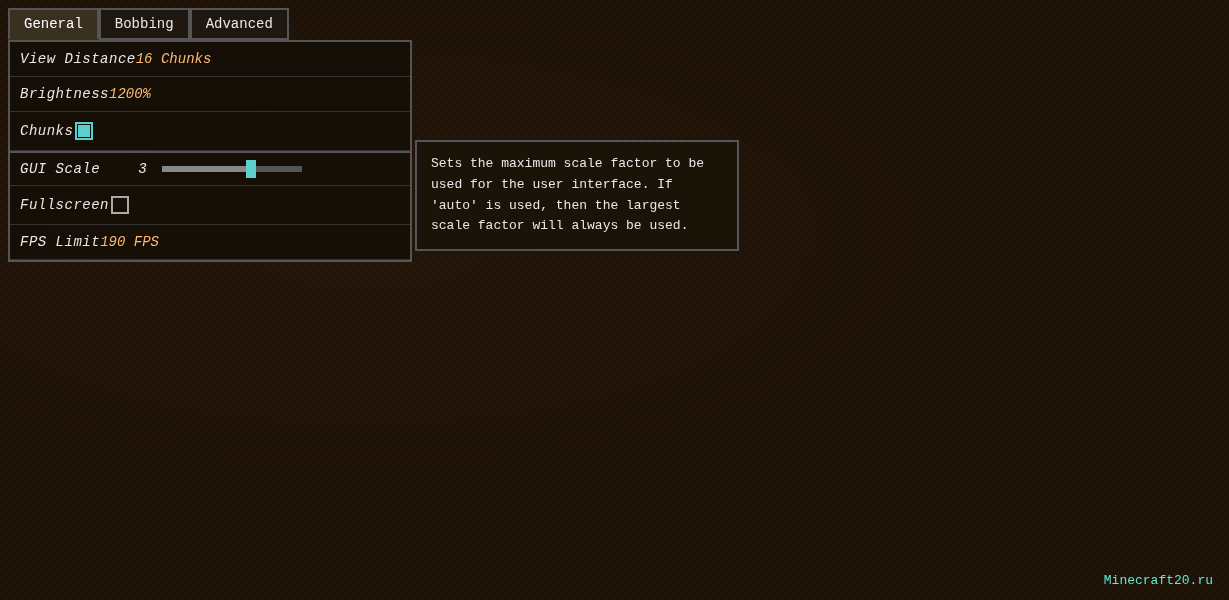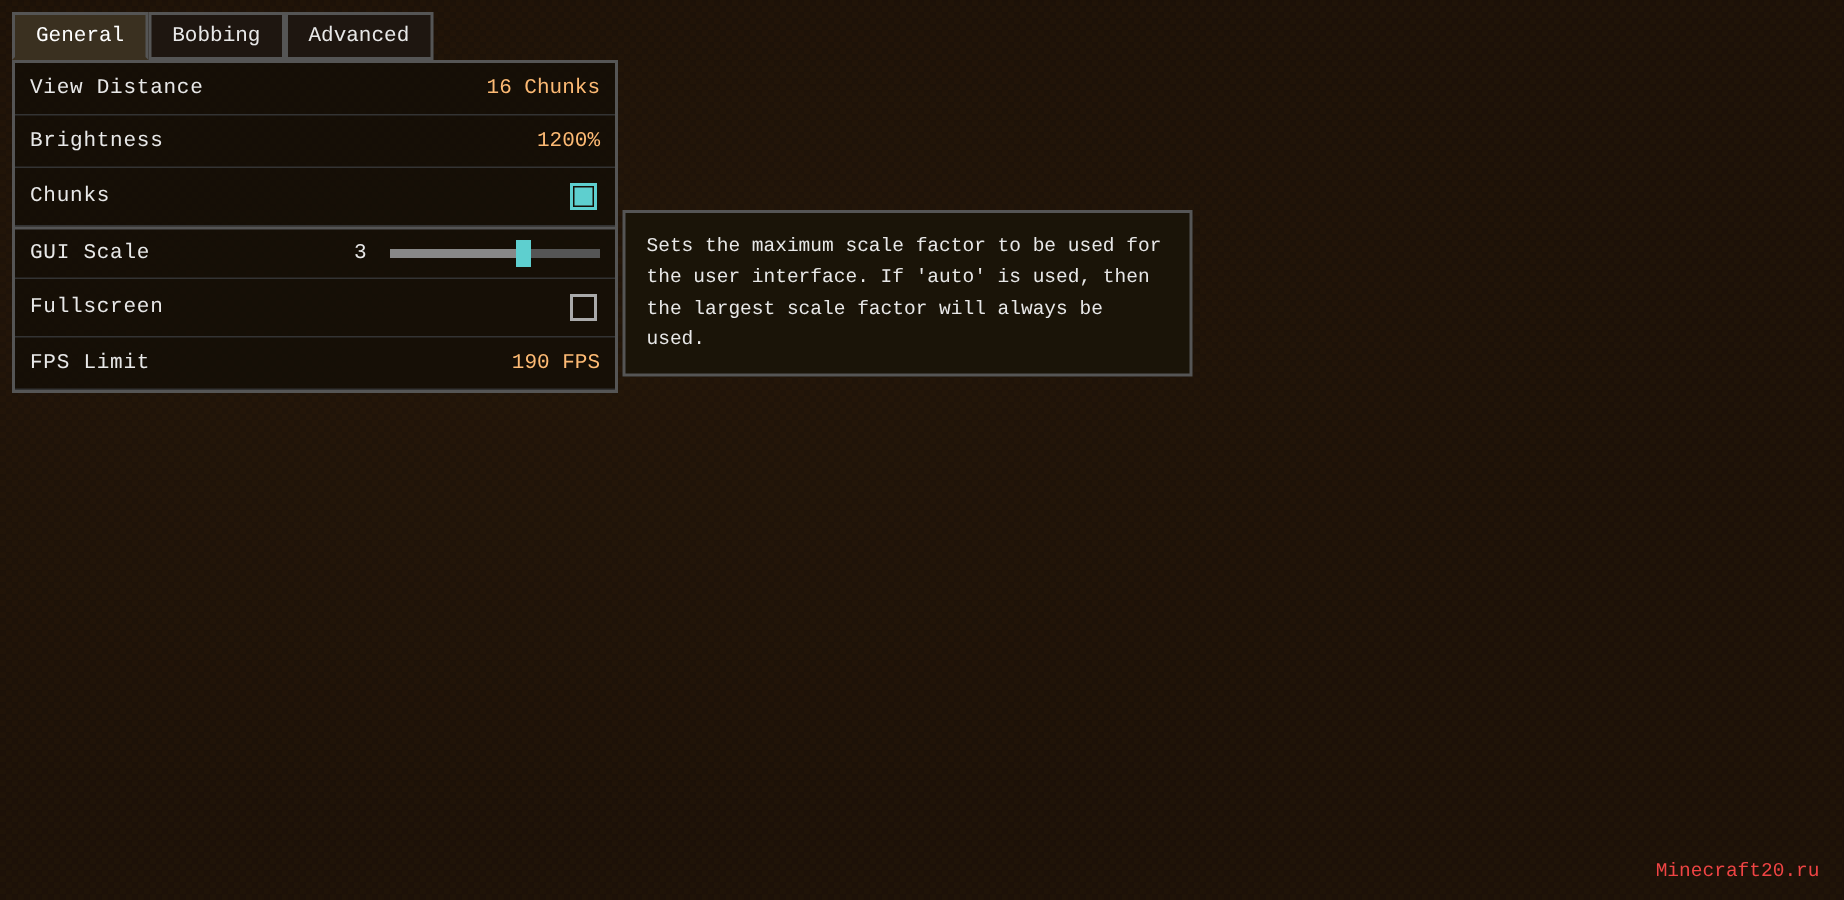--- a/index.html
+++ b/index.html
@@ -78,24 +78,25 @@
     
     .settings-panel {
       border: 2px solid #555;
       background: rgba(20, 14, 6, 0.85);
       min-width: 400px;
     }
 
     .setting-row {
       display: flex;
       align-items: center;
-      justify-content: space-between;
+      justify-content: flex-start;
       padding: 8px 10px;
       border-bottom: 1px solid #333;
       min-height: 35px;
+      font-style: italic;
     }
 
     .setting-row.separator {
       border-top: 2px solid #555;
       gap: 38px;
     }
 
     .setting-label {
       color: #e8e8e8;
       font-family: 'Courier New', monospace;
@@ -178,37 +179,37 @@
     }
 
     
     .tooltip-box {
       position: absolute;
       left: 415px;
       top: 140px;
       background: #1a1408;
       border: 2px solid #555;
       padding: 12px 14px;
-      width: 380px;
+      width: 324px;
       z-index: 10;
     }
 
     .tooltip-text {
       color: #e8e8e8;
       font-family: 'Courier New', monospace;
       font-size: 13px;
       line-height: 1.6;
     }
 
     
     .watermark {
       position: absolute;
       bottom: 12px;
       right: 16px;
-      color: #ef4444;
+      color: #5eead4;
       font-family: 'Courier New', monospace;
       font-size: 13px;
       z-index: 5;
     }
   </style>
 </head>
 <body>
 
 <div class="ui-container">
 

